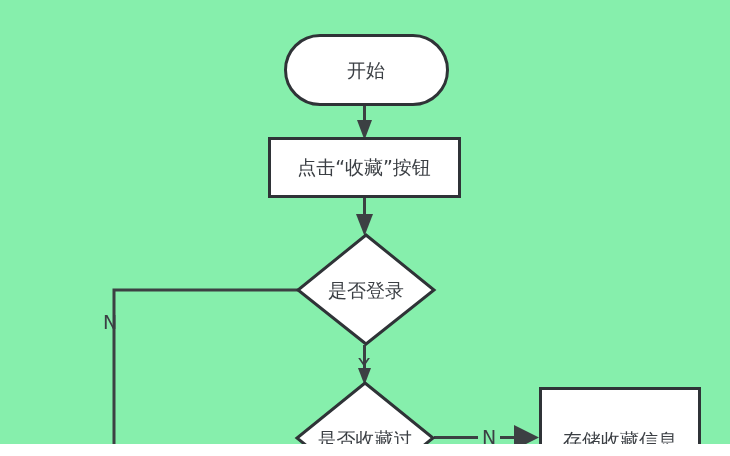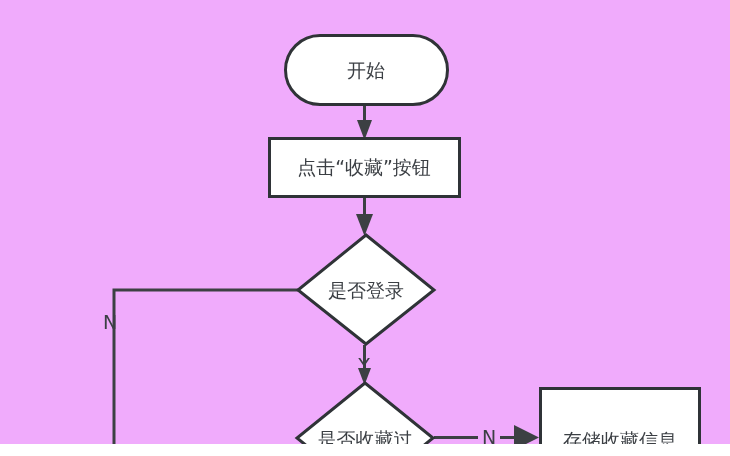--- a/index.html
+++ b/index.html
@@ -4,21 +4,21 @@
 <style>
   html, body {
     margin: 0;
     padding: 0;
     background: #ffffff;
   }
   #canvas {
     position: relative;
     width: 730px;
     height: 444px;
-    background: #f0abfc;
+    background: #86efac;
     overflow: hidden;
     font-family: "DejaVu Sans", "Liberation Sans", sans-serif;
   }
   #flow-svg {
     position: absolute;
     top: 0;
     left: 0;
     width: 730px;
     height: 456px;
   }

